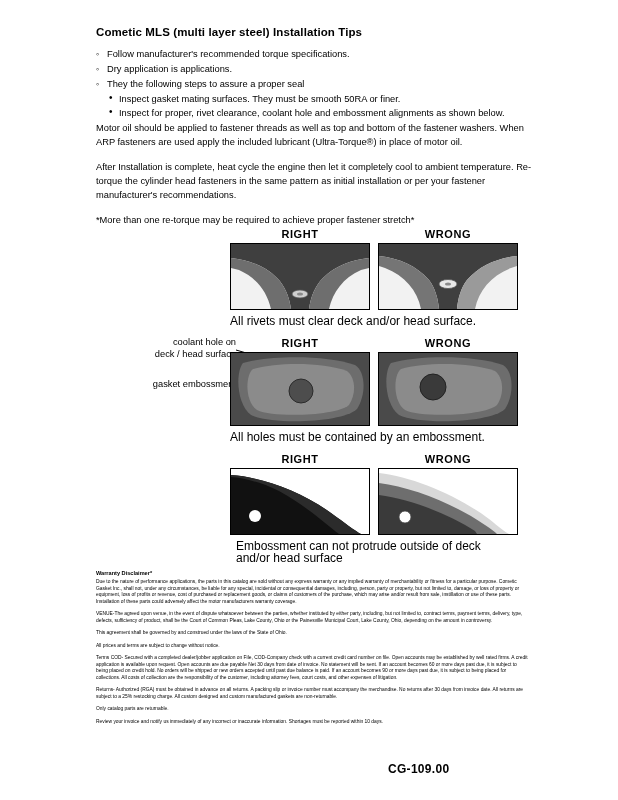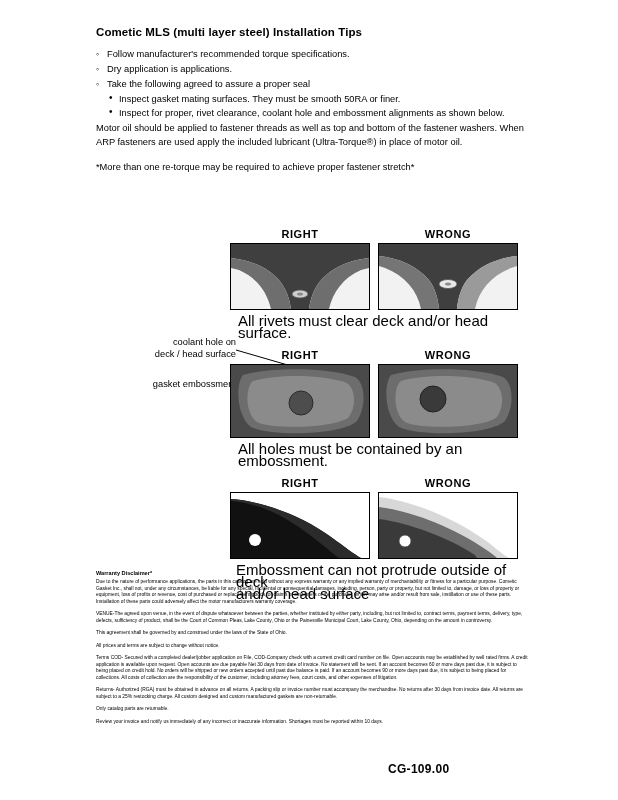--- a/index.html
+++ b/index.html
@@ -112,22 +112,22 @@
     height: 65px;
     border: 1px solid #000;
     background: #f2f2f2;
     position: relative;
     overflow: hidden;
   }
   .fig-box.tall {
     height: 72px;
   }
   .caption {
-    font-size: 15px;
-    margin: 5px 0 0 8px;
+    font-size: 12px;
+    margin: 5px 0 0 0;
     line-height: 12px;
   }
   .caption.indent {
     margin-left: 6px;
   }
 
   
   .callouts {
     position: absolute;
     left: 96px;
@@ -173,29 +173,30 @@
 
 <div class="page">
 
   <div class="content">
     <h1 class="title">Cometic MLS (multi layer steel) Installation Tips</h1>
 
     <ul class="tips">
       <li><span>Follow manufacturer's recommended torque specifications.</span></li>
       <li><span>Dry application is applications.</span></li>
       <li>
-        <span>Take the following agreed to assure a proper seal</span>
+        <span>They the following steps to assure a proper seal</span>
         <ul class="sub">
           <li>Inspect gasket mating surfaces.  They must be smooth 50RA or finer.</li>
           <li>Inspect for proper, rivet clearance, coolant hole and embossment alignments as shown below.</li>
         </ul>
       </li>
     </ul>
 
     <p class="para">Motor oil should be applied to fastener threads as well as top and bottom of the fastener washers. When ARP fasteners are used apply the included lubricant (Ultra-Torque®) in place of motor oil.</p>
+    <p class="para">After Installation is complete, heat cycle the engine then let it completely cool to ambient temperature. Re-torque the cylinder head fasteners in the same pattern as initial installation or per your fastener manufacturer's recommendations.</p>
     <p class="note">*More than one re-torque may be required to achieve proper fastener stretch*</p>
   </div>
 
   <div class="callouts">
     <div class="callout-1">
       <div>coolant hole on</div>
       <div>deck / head surface</div>
     </div>
     <div class="callout-2">gasket embossment</div>
   </div>

